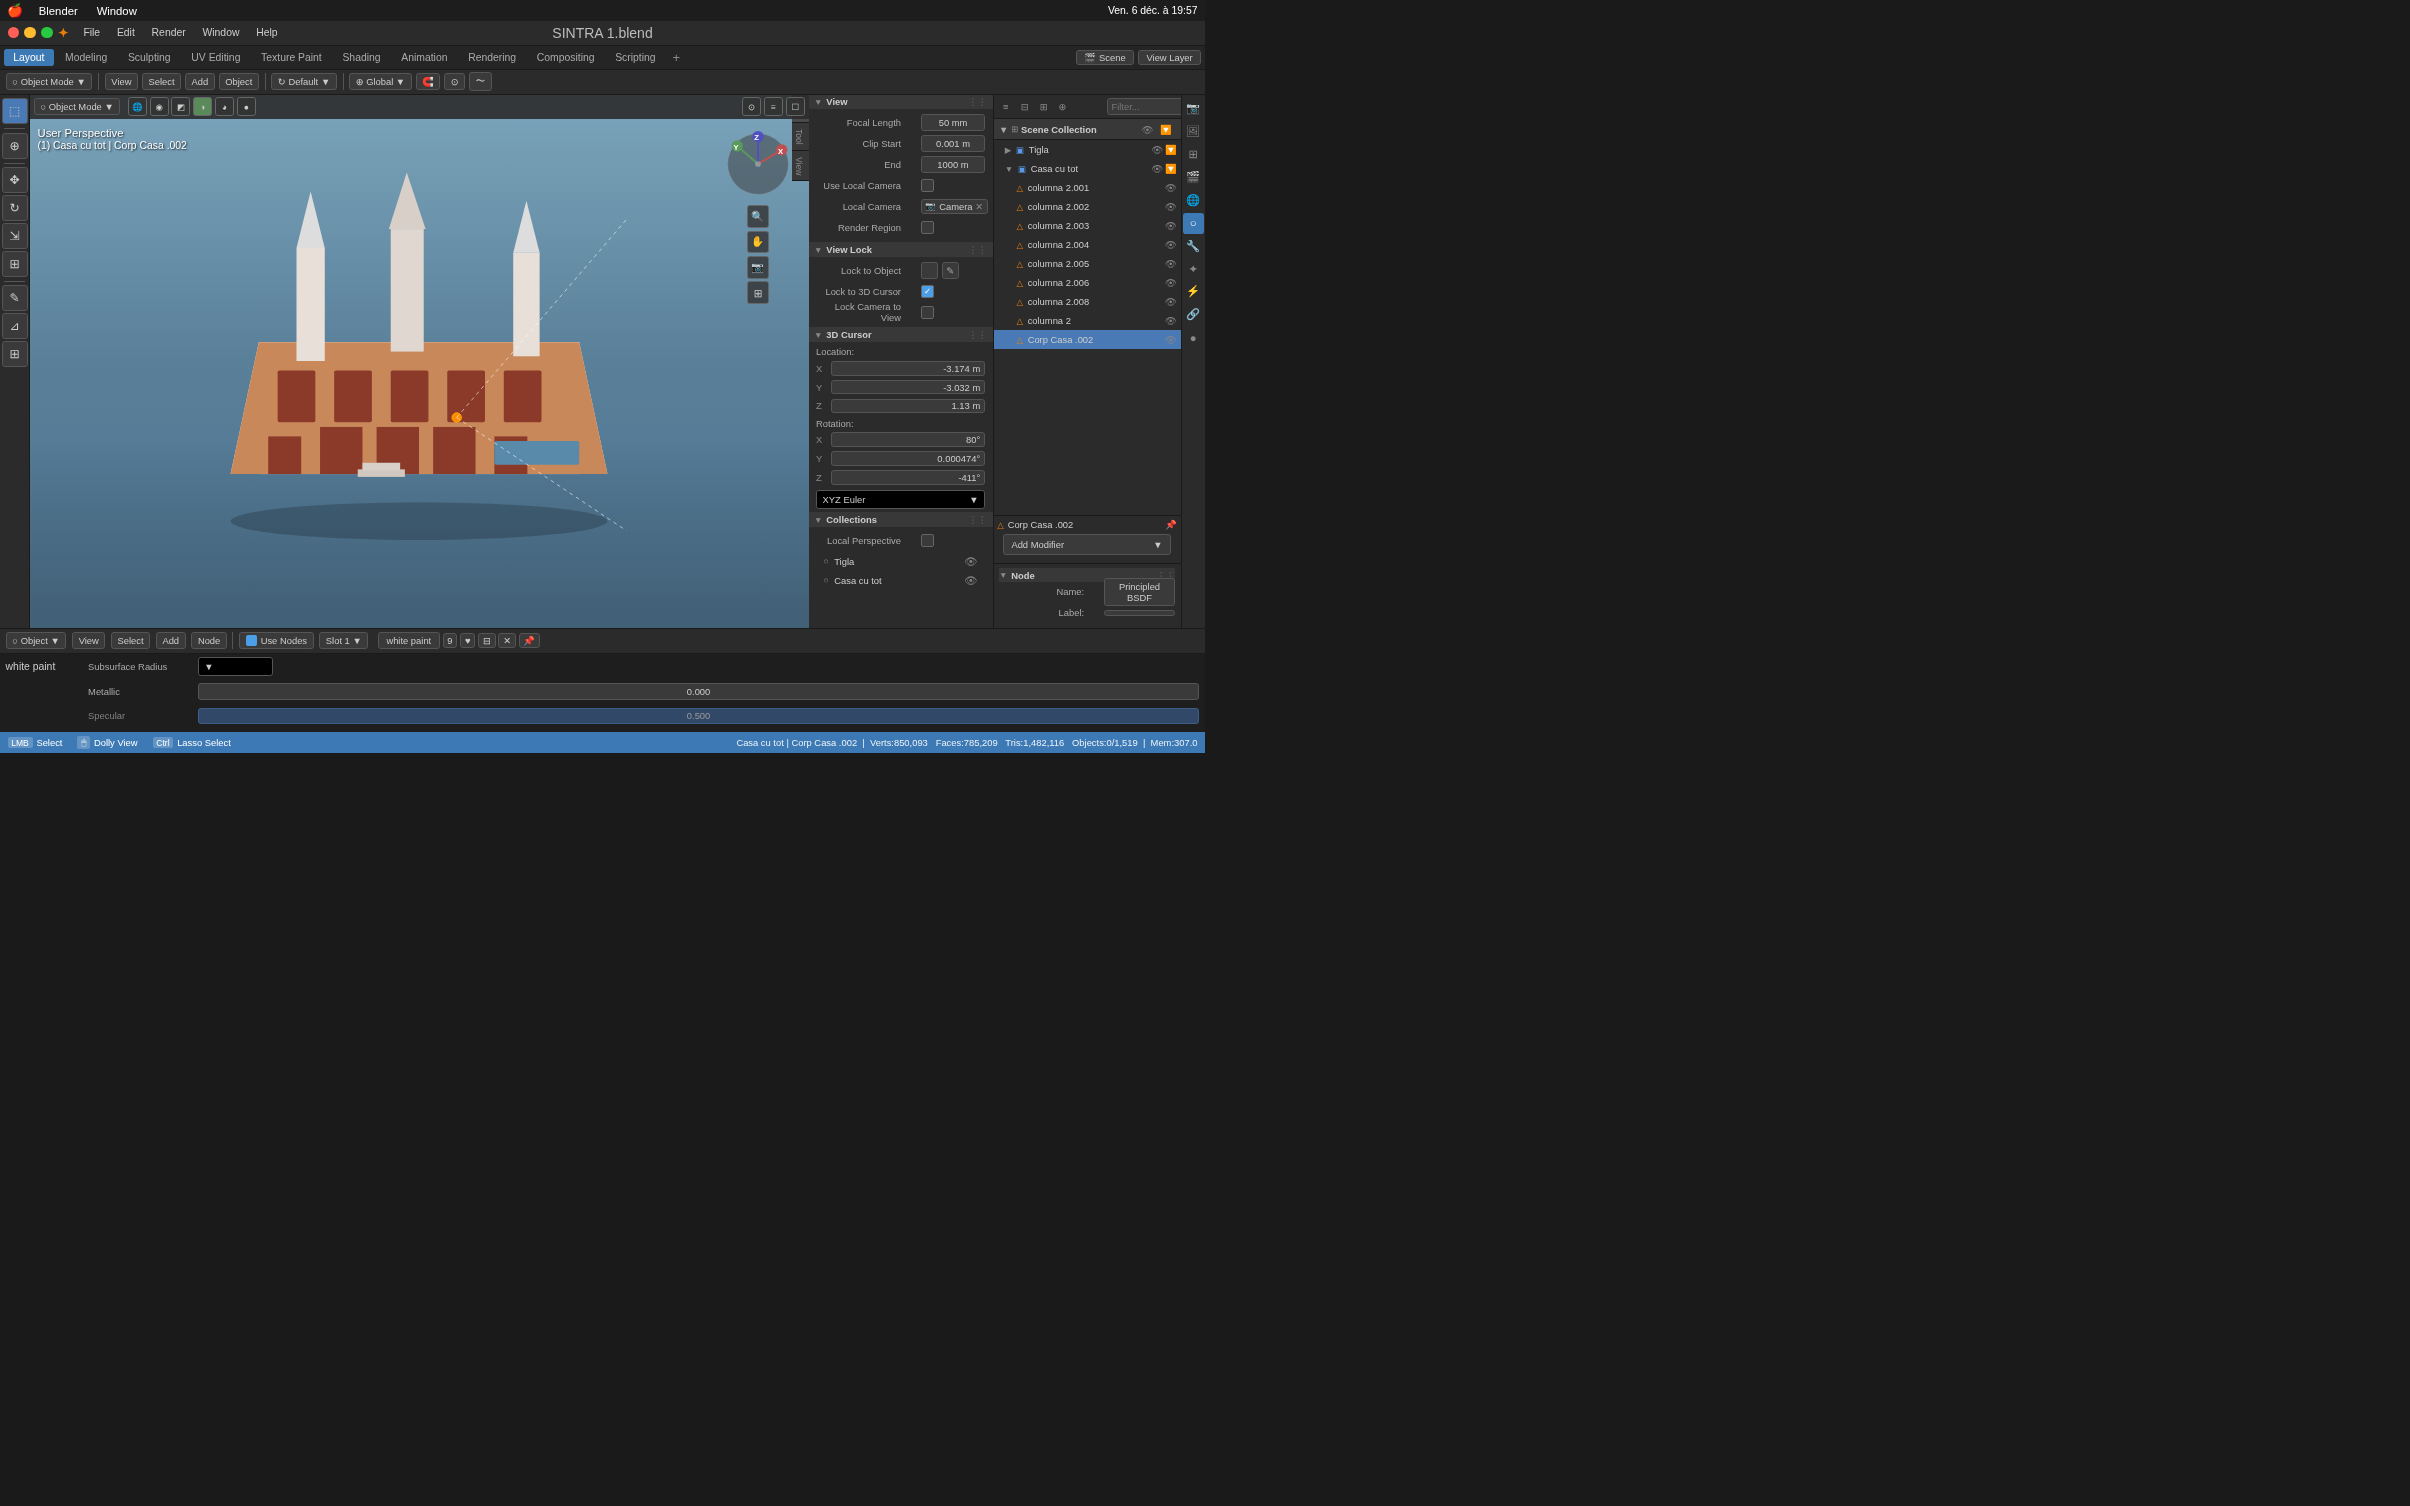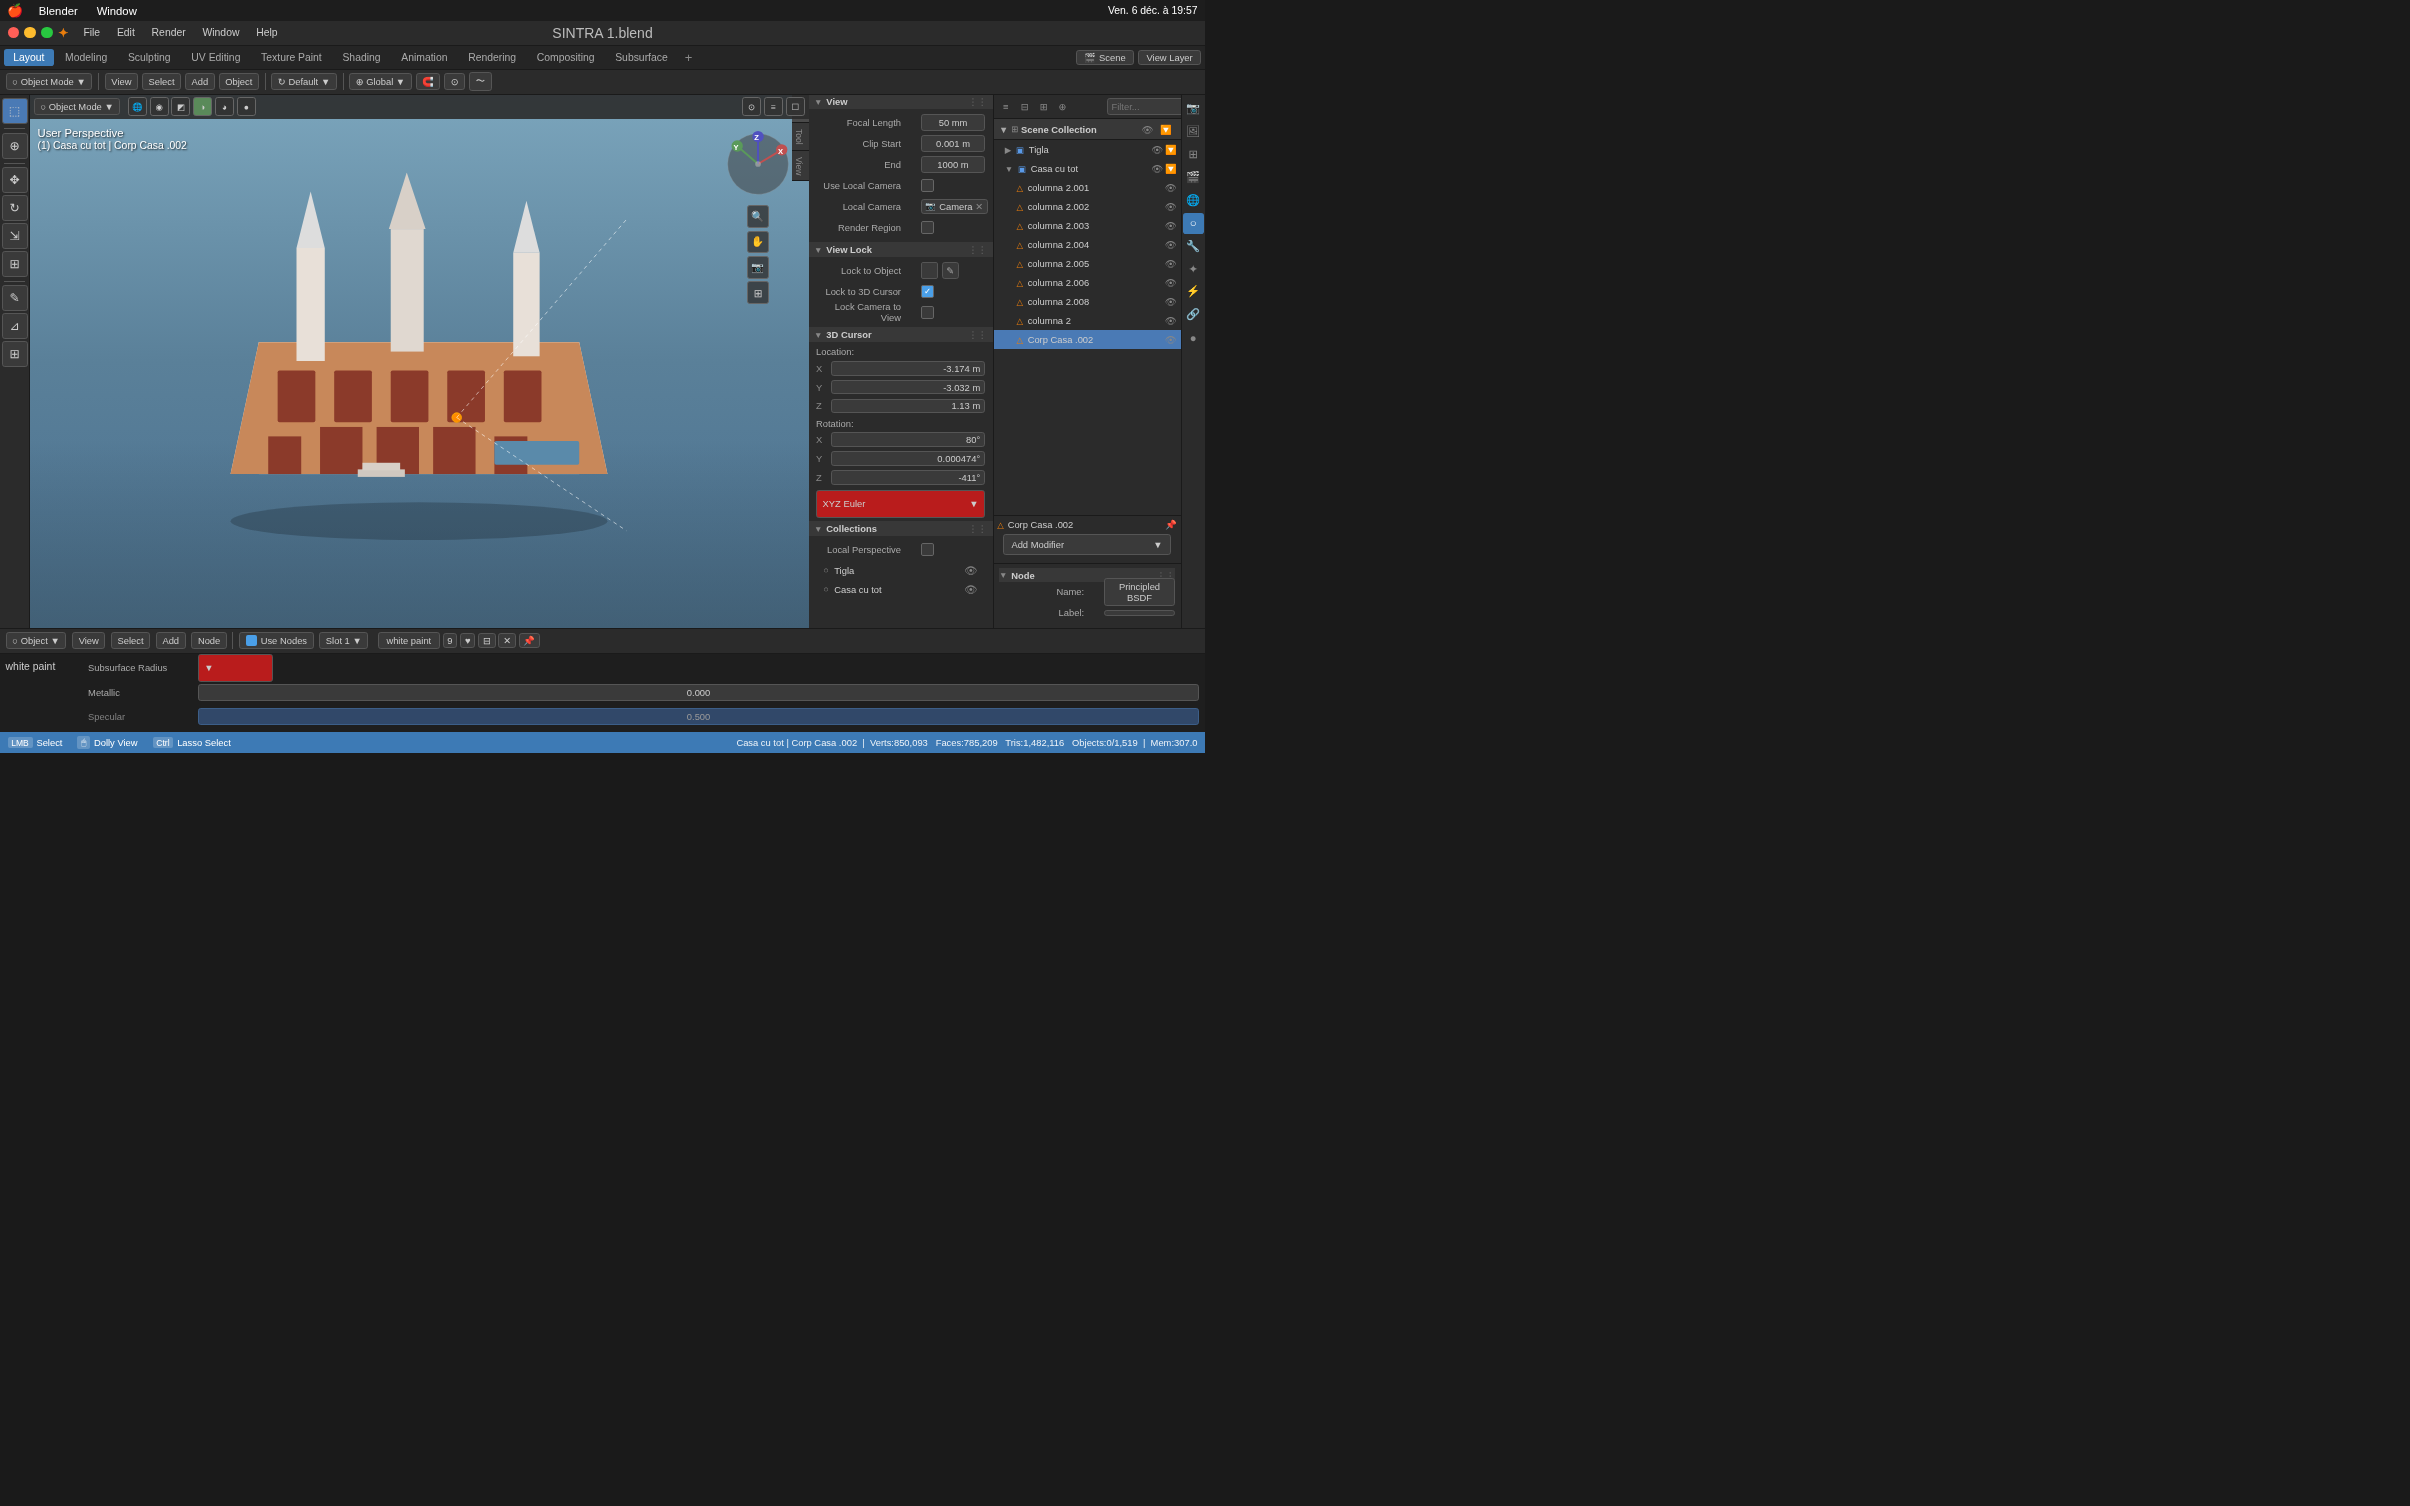--- a/index.html
+++ b/index.html
@@ -411,25 +411,25 @@
       cursor: pointer;
       gap: 3.8px;
     }
     .section-arrow { font-size: 8.5px; color: #888; }
     .section-title { font-size: 9.4px; color: #ccc; font-weight: 600; }
     .section-dots { margin-left: auto; color: #666; font-size: 9.4px; }
 
     .dropdown-field {
       display: flex;
       align-items: center;
-      background: #b91c1c;
+      background: #000000;
       border: 0.9px solid #555;
       border-radius: 2.8px;
       padding: 1.9px 5.6px;
-      height: 28px;
+      height: 19px;
       cursor: pointer;
       color: #ccc;
       font-size: 9.4px;
       justify-content: space-between;
     }
 
     
     .sep-line {
       width: 21px;
       height: 0.9px;
@@ -561,21 +561,21 @@
   <div class="workspace-tabs">
     <div class="workspace-tab" style="background:#3d7ab5;color:#fff;">Layout</div>
     <div class="workspace-tab">Modeling</div>
     <div class="workspace-tab">Sculpting</div>
     <div class="workspace-tab">UV Editing</div>
     <div class="workspace-tab">Texture Paint</div>
     <div class="workspace-tab">Shading</div>
     <div class="workspace-tab">Animation</div>
     <div class="workspace-tab">Rendering</div>
     <div class="workspace-tab">Compositing</div>
-    <div class="workspace-tab">Subsurface</div>
+    <div class="workspace-tab">Scripting</div>
     <div class="plus-btn">+</div>
     <div style="margin-left:auto;display:flex;align-items:center;gap:3.8px;">
       <div class="toolbar-btn" style="font-size:9.4px;padding:0.9px 7.5px;">🎬 Scene</div>
       <div class="toolbar-btn" style="font-size:9.4px;padding:0.9px 7.5px;">View Layer</div>
     </div>
   </div>
 
   <div class="toolbar-row">
     <div class="toolbar-btn">
       <span>○</span>

